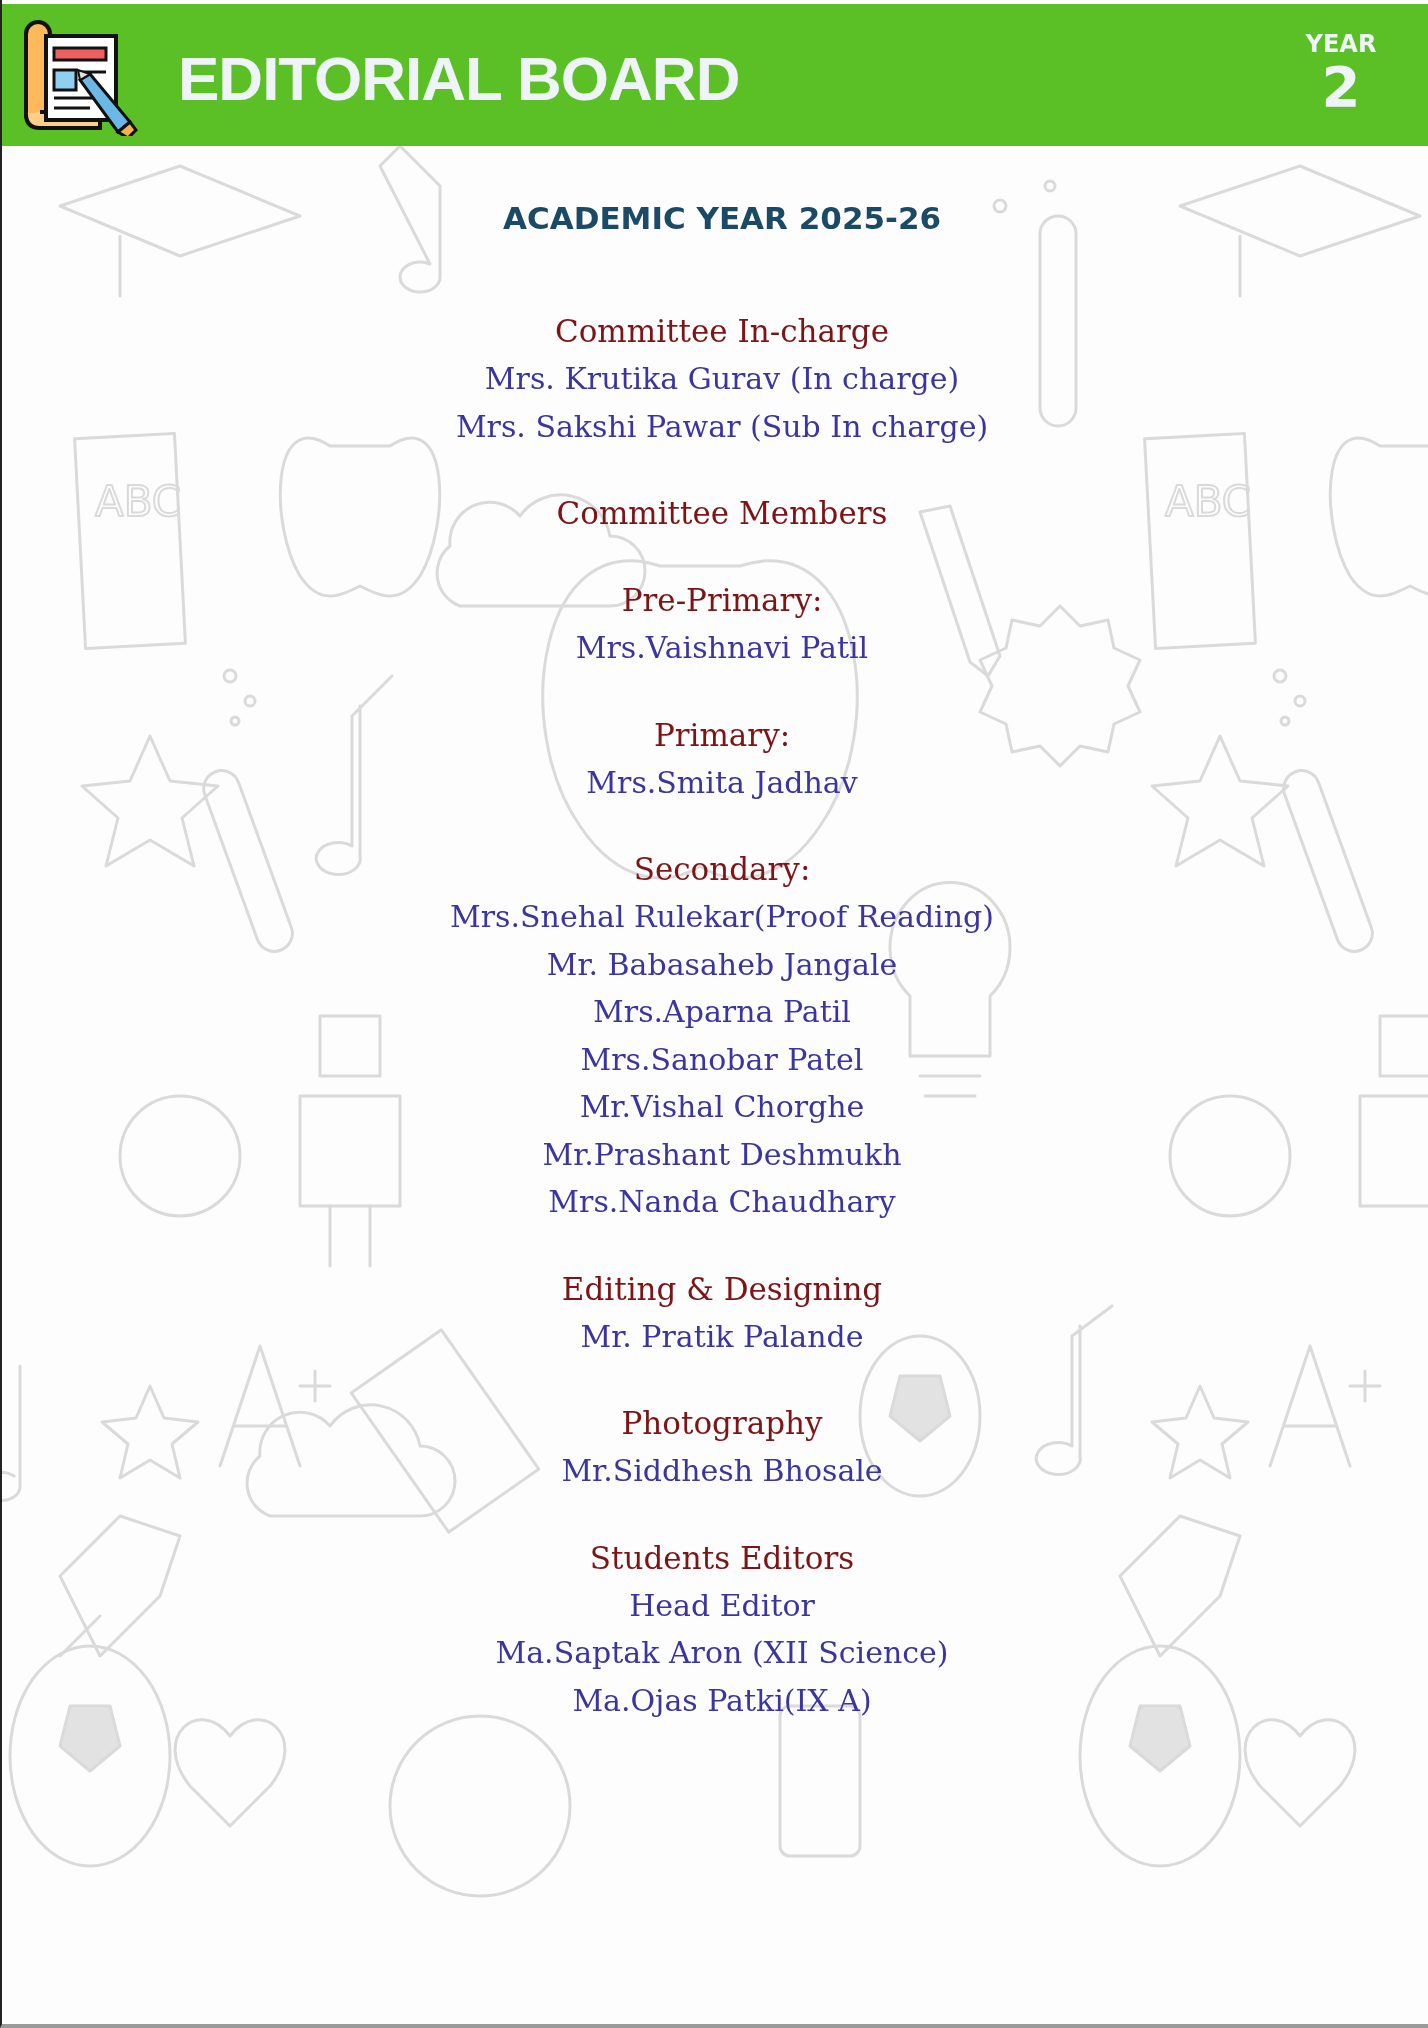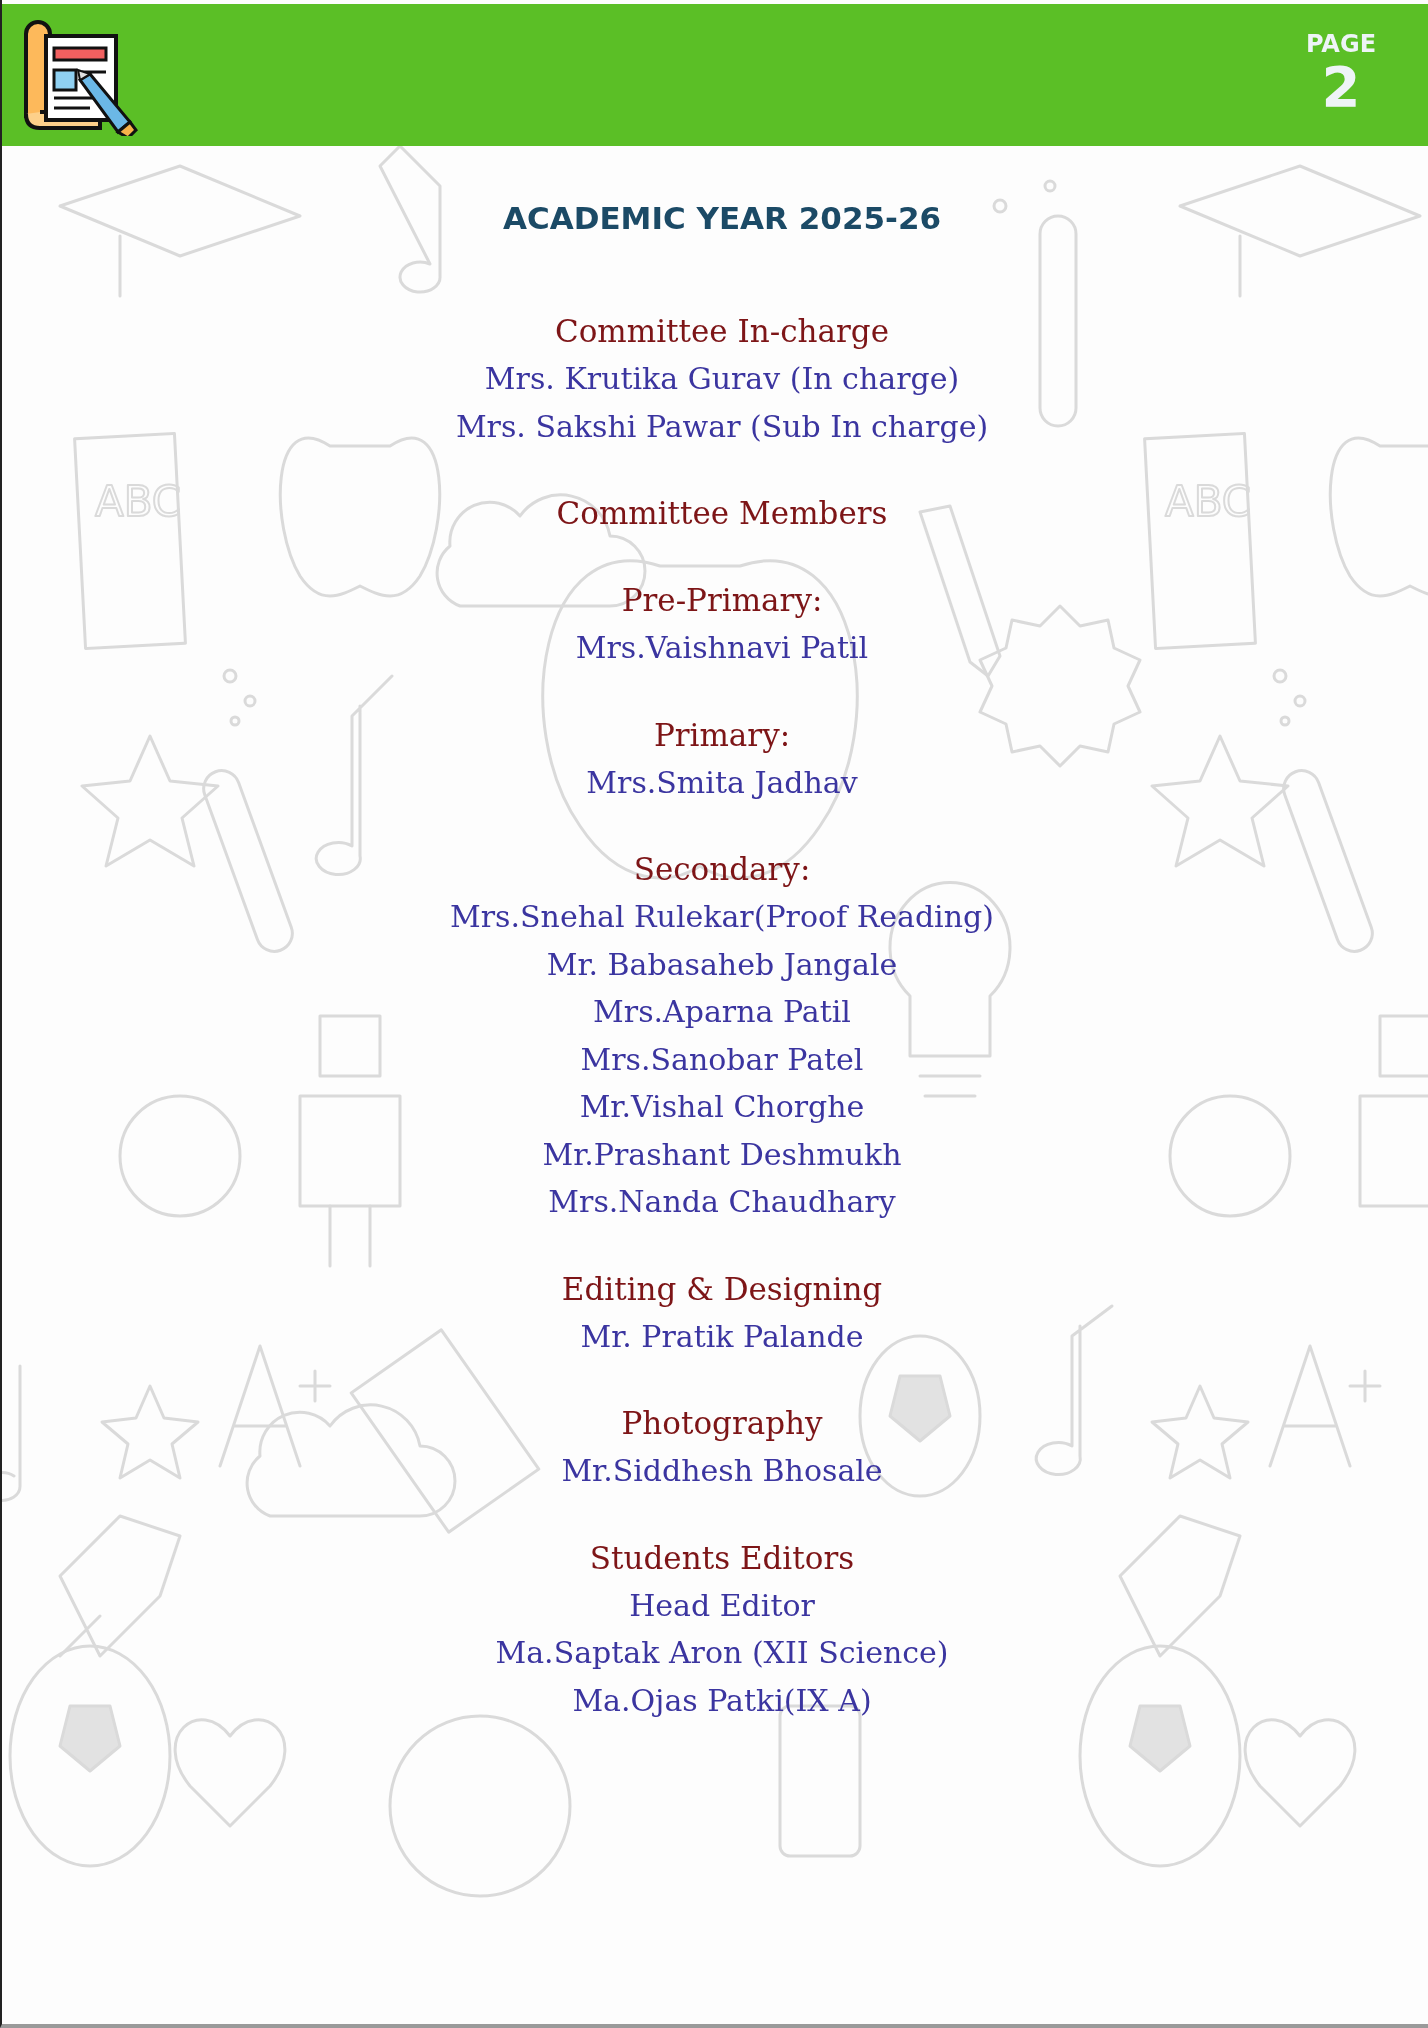--- a/index.html
+++ b/index.html
@@ -158,22 +158,23 @@
     <rect x="26" y="18" width="70" height="84" fill="#fff" stroke="#111" stroke-width="4"></rect>
     <rect x="34" y="30" width="52" height="12" fill="#f16060" stroke="#111" stroke-width="3"></rect>
     <rect x="34" y="52" width="22" height="20" fill="#8fd0f1" stroke="#111" stroke-width="3"></rect>
     <line x1="62" y1="54" x2="86" y2="54" stroke="#111" stroke-width="3"></line>
     <line x1="34" y1="80" x2="80" y2="80" stroke="#111" stroke-width="3"></line>
     <line x1="34" y1="90" x2="70" y2="90" stroke="#111" stroke-width="3"></line>
     <path d="M60 62 l10 -6 l40 48 l-12 10 z" fill="#6bb8e6" stroke="#111" stroke-width="3"></path>
     <path d="M98 114 l12 -10 l6 8 l-8 8 z" fill="#f7b24a" stroke="#111" stroke-width="3"></path>
     <path d="M60 62 l10 -6 l-12 -4 z" fill="#e0e0e0" stroke="#111" stroke-width="2"></path>
   </svg>
+  <div class="header-title">EDITORIAL BOARD</div>
   <div class="page-label">
-    <span class="word">PAGE</span>
+    <span class="word">YEAR</span>
     <span class="num">2</span>
   </div>
 </div>
 
 <div class="content">
   <div class="year">ACADEMIC YEAR 2025-26</div>
 
   <div class="section">
     <span class="sec-title">Committee In-charge</span>
     <span class="name">Mrs. Krutika Gurav (In charge)</span>

